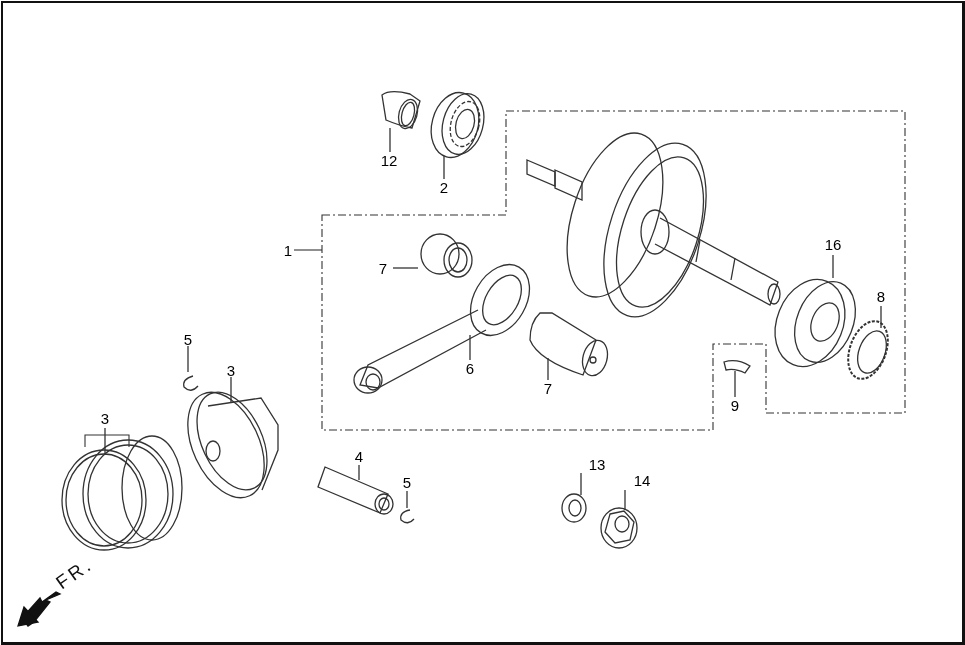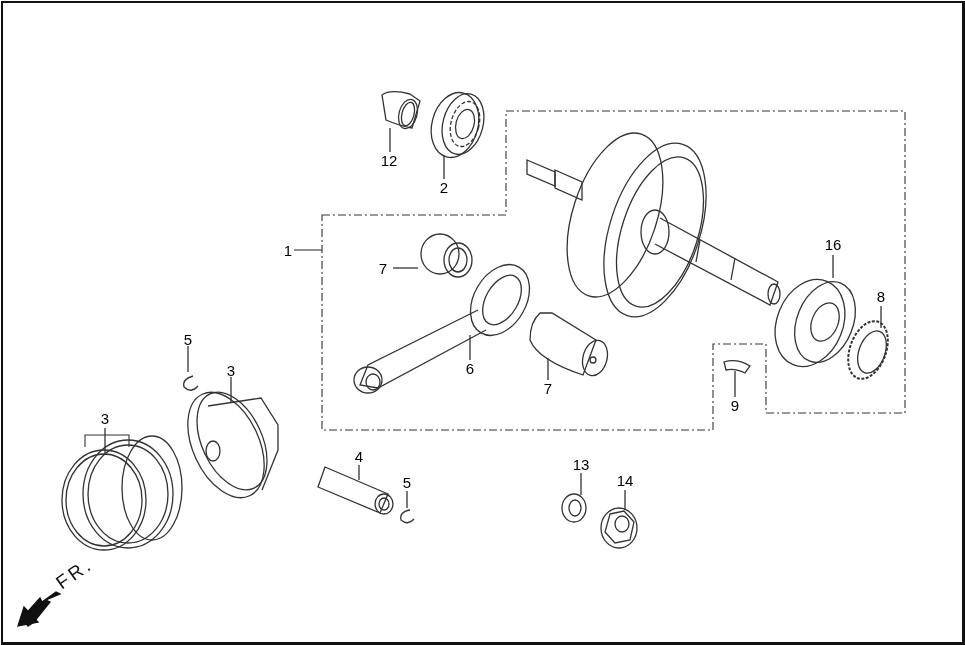--- a/index.html
+++ b/index.html
@@ -150,15 +150,15 @@
 <div class="lbl" style="left:359px;top:450px">4</div>
 <div class="lbl" style="left:188px;top:333px">5</div>
 <div class="lbl" style="left:407px;top:476px">5</div>
 <div class="lbl" style="left:470px;top:362px">6</div>
 <div class="lbl" style="left:548px;top:382px">7</div>
 <div class="lbl" style="left:881px;top:290px">8</div>
 <div class="lbl" style="left:735px;top:399px">9</div>
 <div class="lbl" style="left:383px;top:262px">7</div>
 <div class="lbl" style="left:833px;top:238px">16</div>
 <div class="lbl" style="left:389px;top:154px">12</div>
-<div class="lbl" style="left:581px;top:458px">13</div>
-<div class="lbl" style="left:625px;top:474px">14</div>
+<div class="lbl" style="left:597px;top:458px">13</div>
+<div class="lbl" style="left:642px;top:474px">14</div>
 <div class="lbl" style="left:105px;top:412px">3</div>
 
 </body></html>

